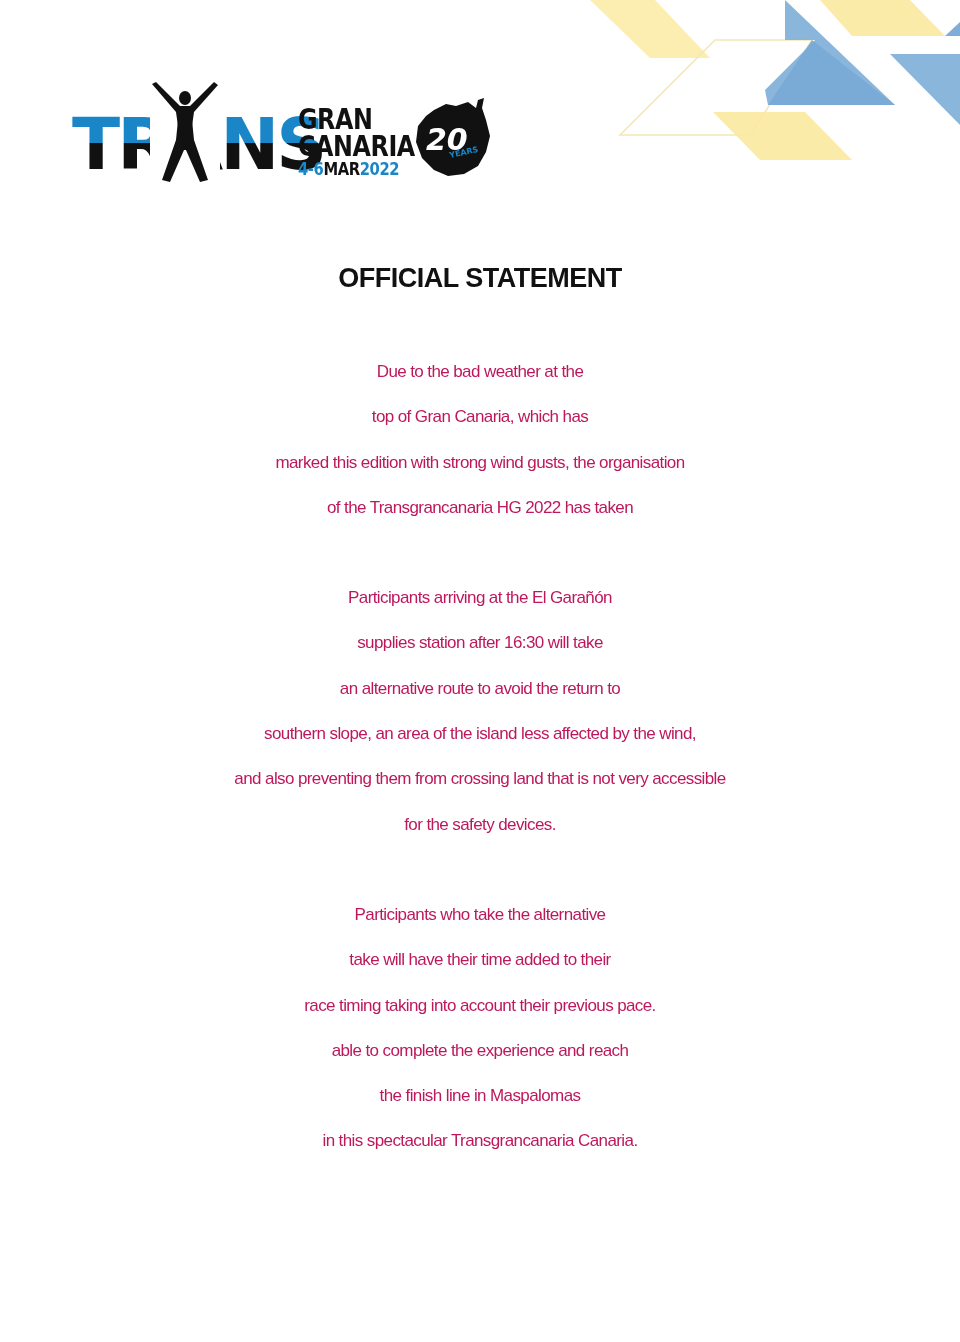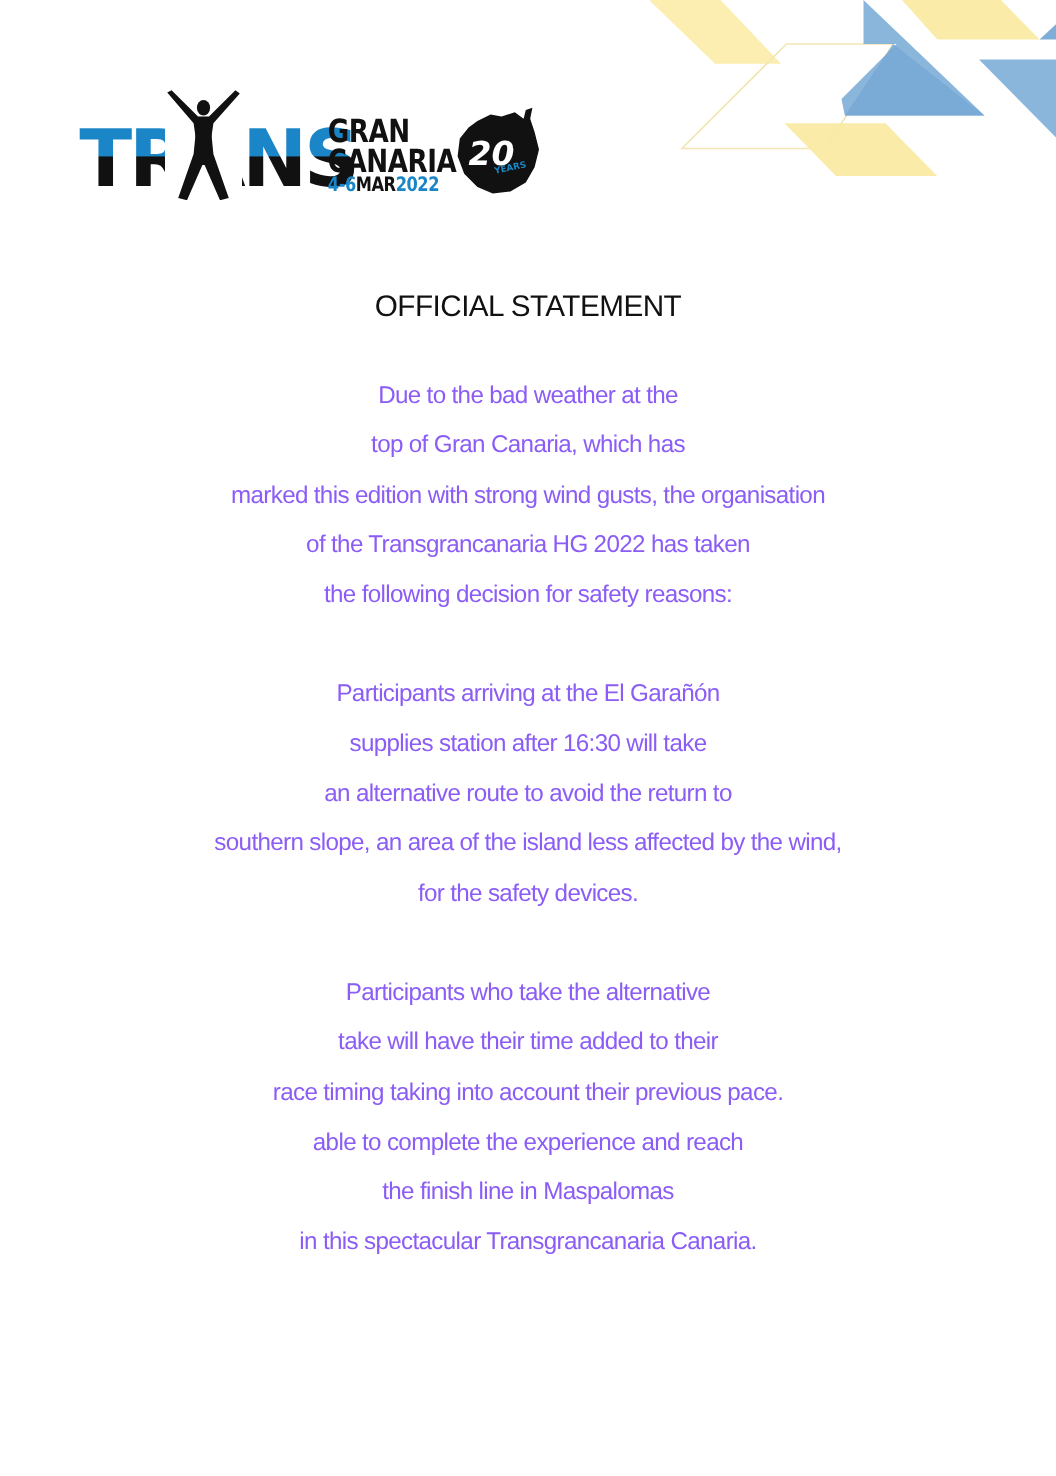--- a/index.html
+++ b/index.html
@@ -87,35 +87,35 @@
     }
     .statement {
       position: absolute;
       left: 0;
       top: 258px;
       width: 960px;
       text-align: center;
     }
     .title {
       font-size: 27px;
-      font-weight: normal;
+      font-weight: bold;
       letter-spacing: -0.5px;
       line-height: 40px;
-      margin: 0 0 38px 0;
+      margin: 0 0 51px 0;
       color: #111;
     }
     .para {
       margin: 0 0 45px 0;
     }
     .line {
       display: block;
-      font-size: 22px;
+      font-size: 17px;
       line-height: 45.3px;
       letter-spacing: -0.6px;
-      color: #8b5cf6;
+      color: #be185d;
       white-space: nowrap;
     }
   </style>
 </head>
 <body>
 
 <svg class="decor" viewBox="0 0 380 170" xmlns="http://www.w3.org/2000/svg">
 
   <polygon points="10,0 75,0 130,58 70,58" fill="#fbeaa2" opacity="0.85"></polygon>
 
@@ -158,28 +158,28 @@
 </div>
 
 <div class="statement">
   <h1 class="title">OFFICIAL STATEMENT</h1>
 
   <div class="para">
     <span class="line">Due to the bad weather at the</span>
     <span class="line">top of Gran Canaria, which has</span>
     <span class="line">marked this edition with strong wind gusts, the organisation</span>
     <span class="line">of the Transgrancanaria HG 2022 has taken</span>
-    <span class="line">the following decision for safety reasons:</span>
   </div>
 
   <div class="para">
     <span class="line">Participants arriving at the El Garañón</span>
     <span class="line">supplies station after 16:30 will take</span>
     <span class="line">an alternative route to avoid the return to</span>
     <span class="line">southern slope, an area of the island less affected by the wind,</span>
+    <span class="line">and also preventing them from crossing land that is not very accessible</span>
     <span class="line">for the safety devices.</span>
   </div>
 
   <div class="para">
     <span class="line">Participants who take the alternative</span>
     <span class="line">take will have their time added to their</span>
     <span class="line">race timing taking into account their previous pace.</span>
     <span class="line">able to complete the experience and reach</span>
     <span class="line">the finish line in Maspalomas</span>
     <span class="line">in this spectacular Transgrancanaria Canaria.</span>

